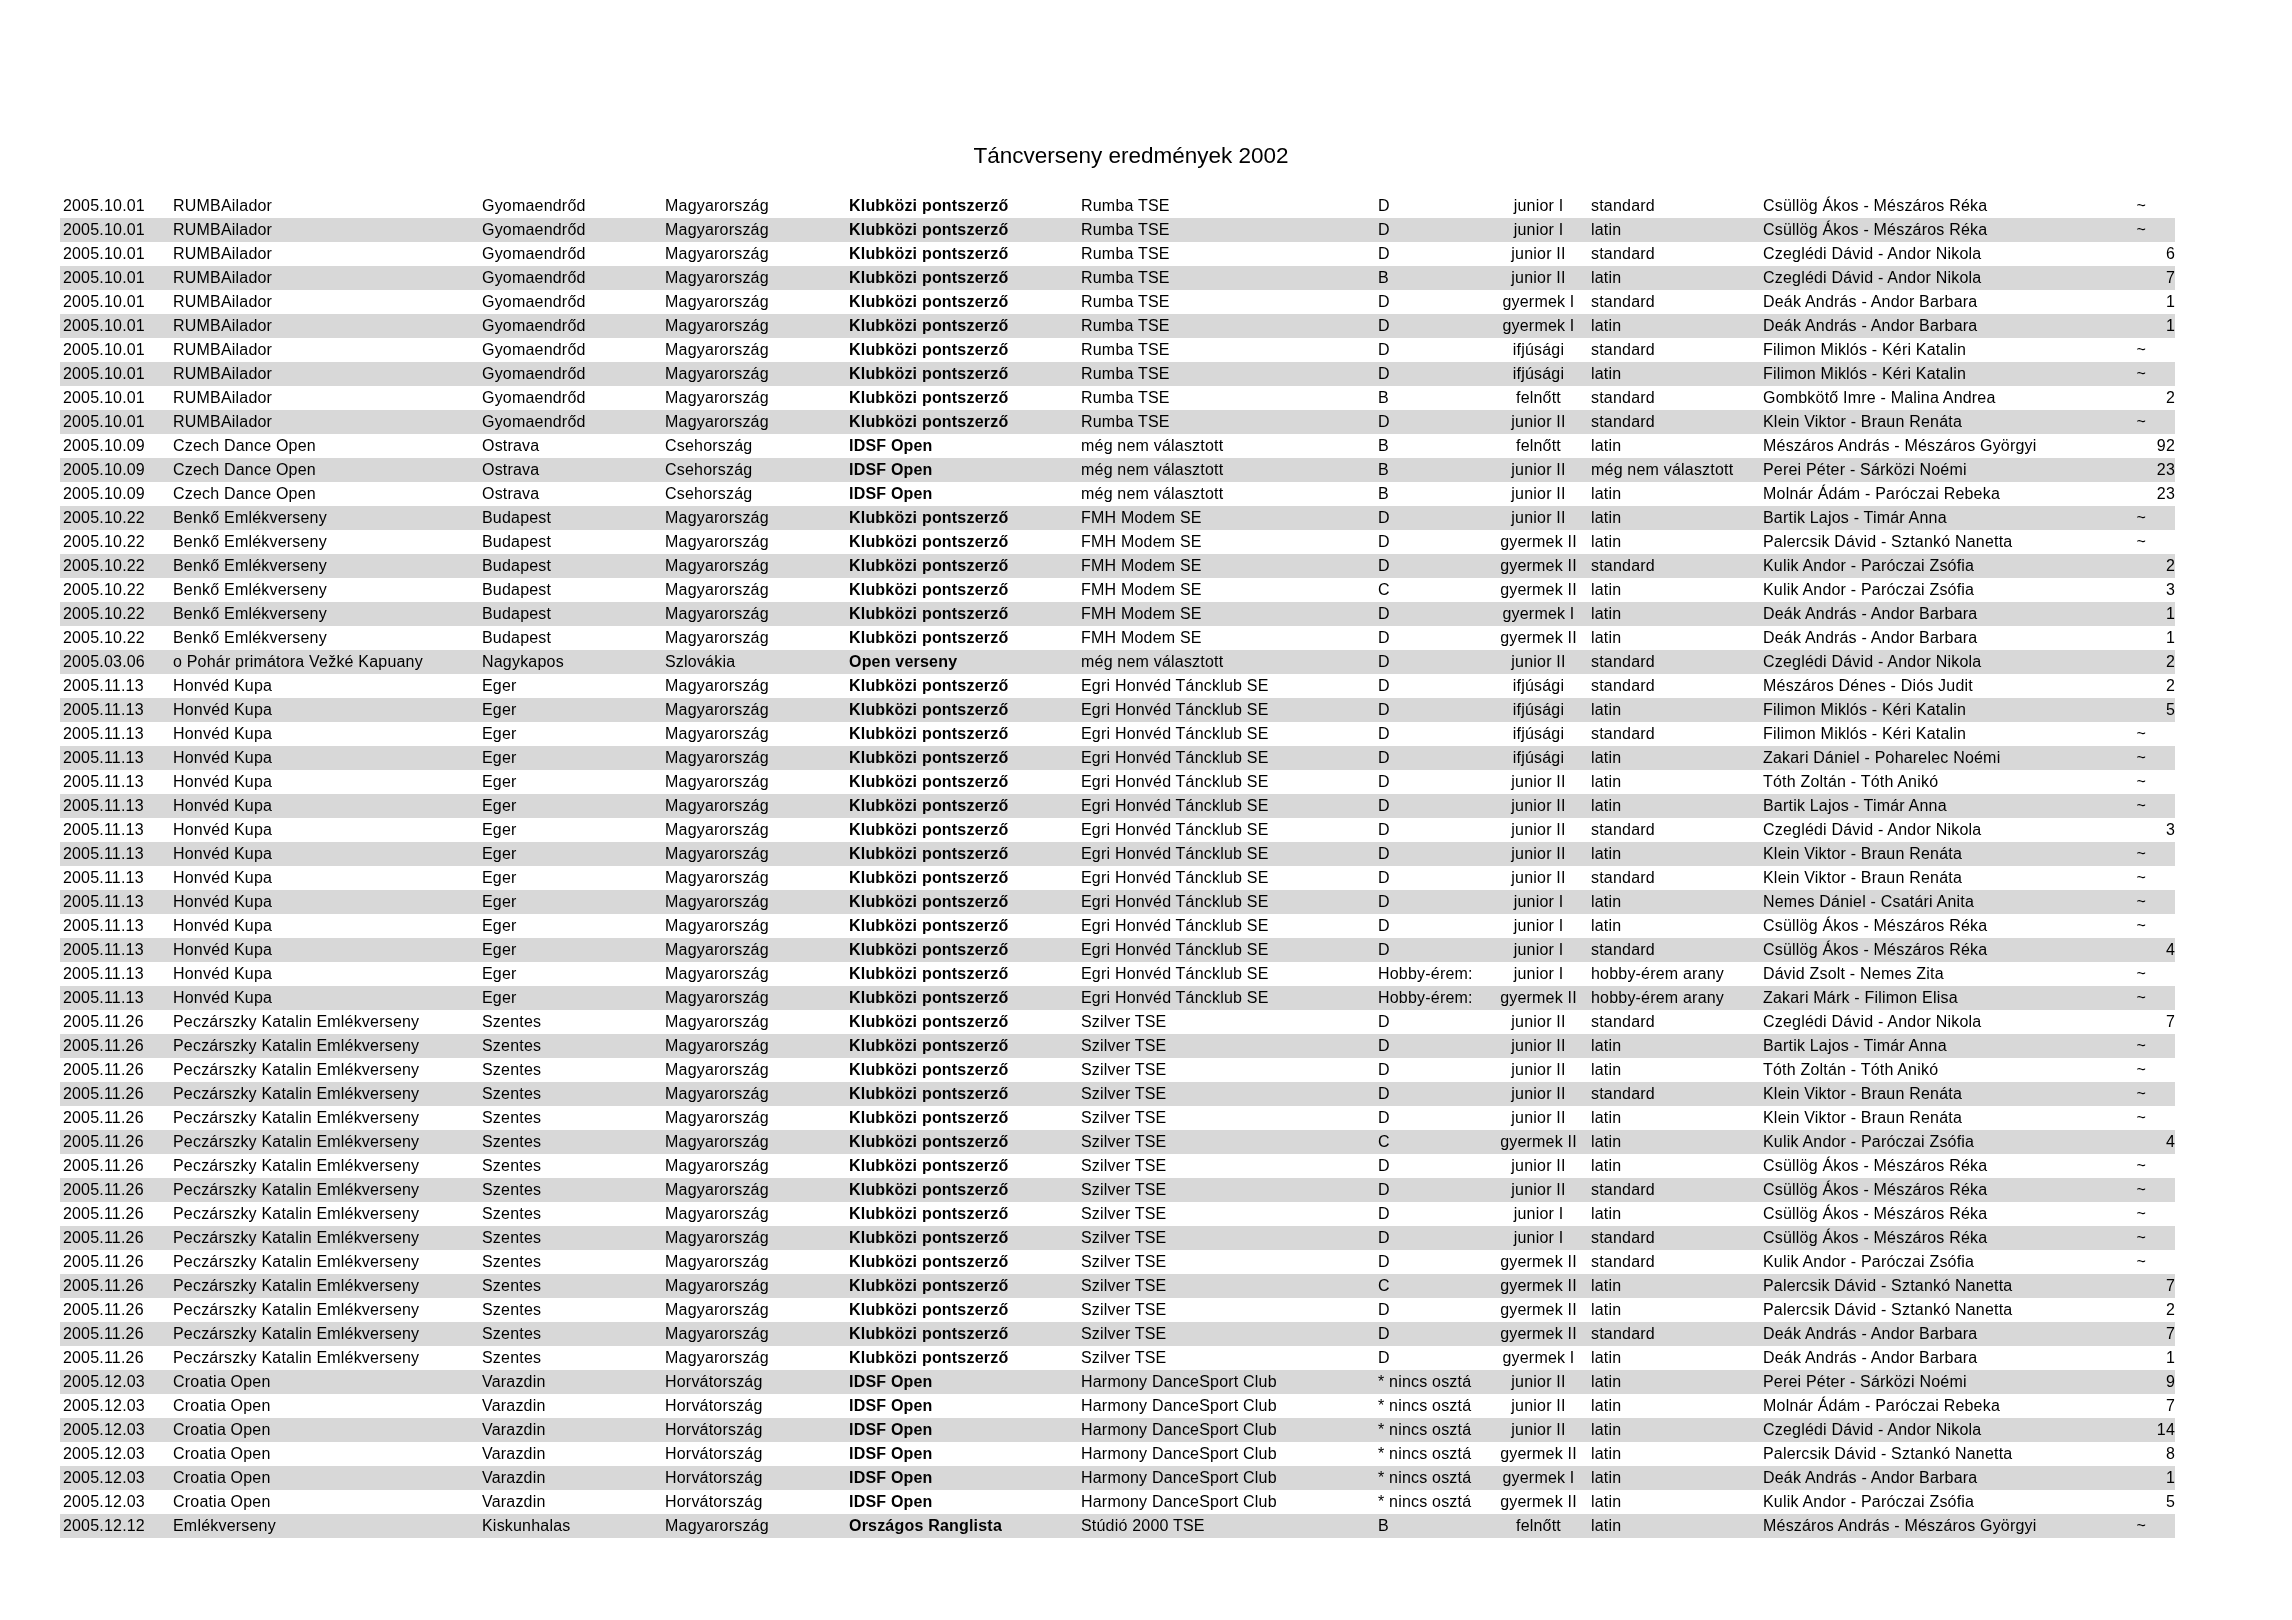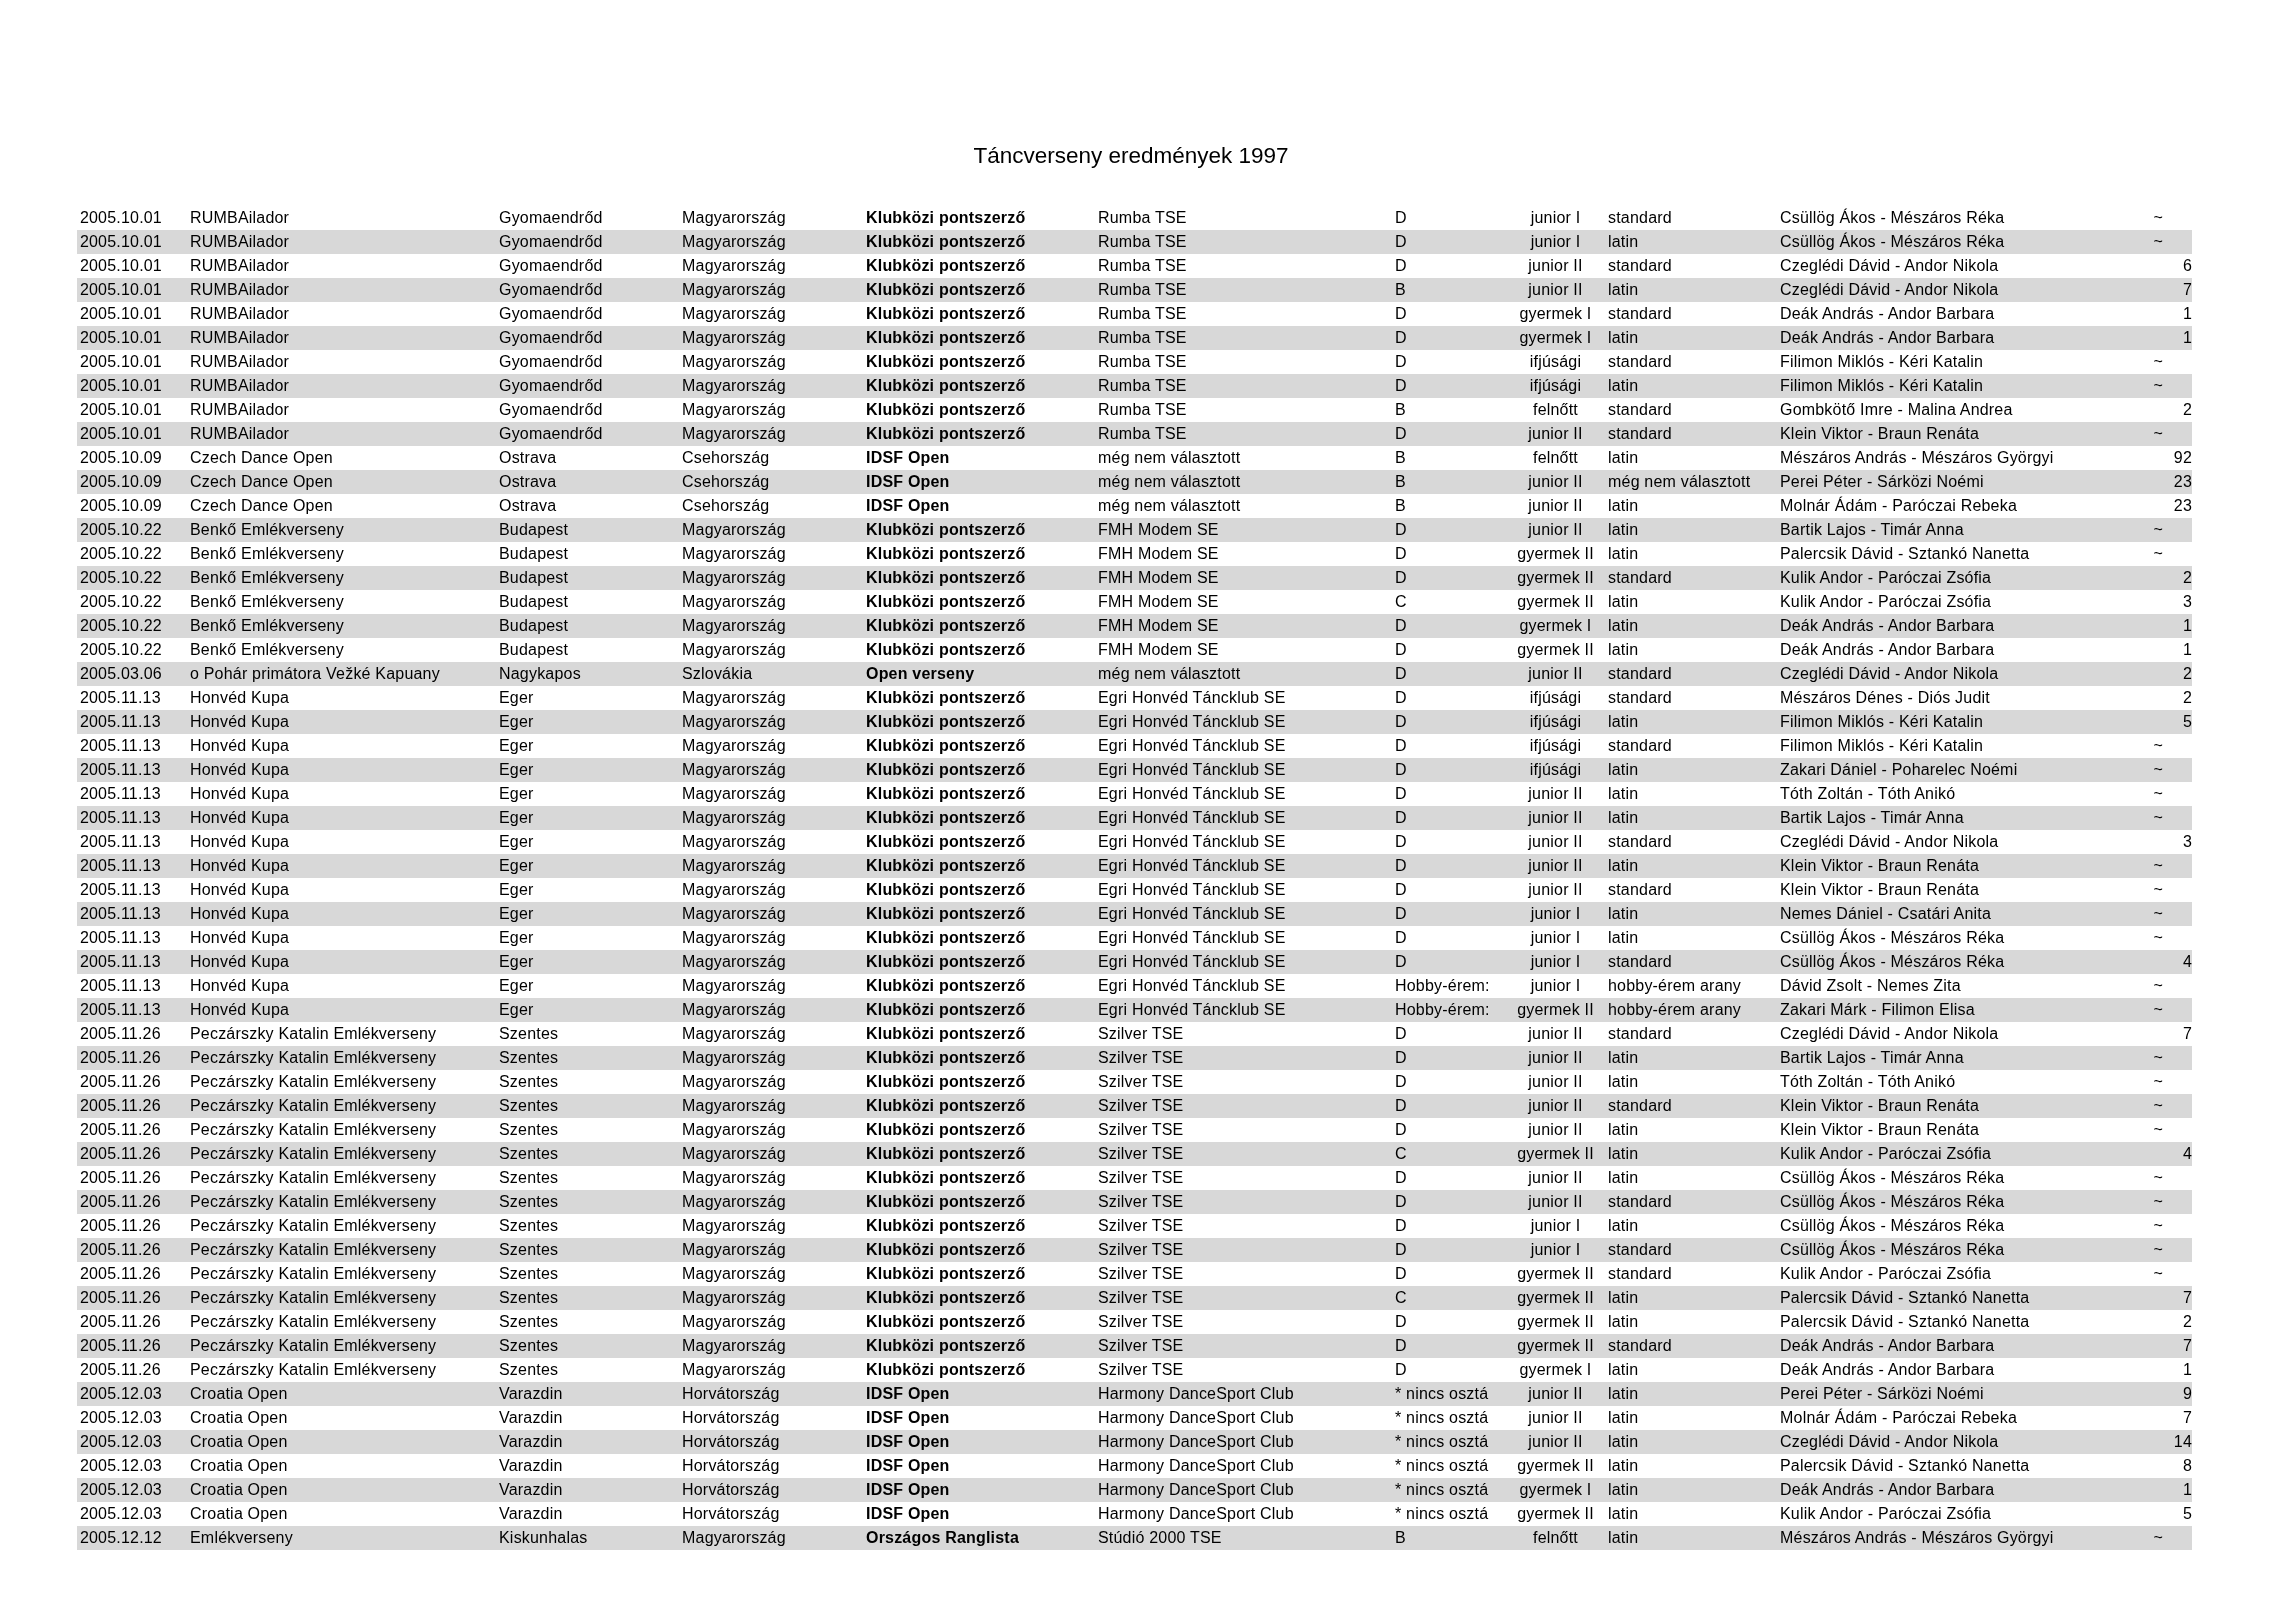--- a/index.html
+++ b/index.html
@@ -14,21 +14,21 @@
   .page-title {
     position:absolute;
     top:143px; left:74px; width:2114px;
     text-align:center;
     font-size:22.5px;
     color:#000;
     white-space:nowrap;
   }
   .results-table {
     position:absolute;
-    top:194px; left:77px;margin-top:12px;
+    top:194px; left:60px;
   }
   .row {
     display:flex;
     height:24px;
     line-height:24px;
     font-size:16px;
     letter-spacing:0.2px;
     white-space:nowrap;
   }
   .row:nth-child(even) { background:var(--stripe, #d8d8d8); }
@@ -42,21 +42,21 @@
   .c6  { width:108px; }
   .c7  { width:105px;text-align:center; }
   .c8  { width:172px; }
   .c9  { width:351px; }
   .c10 { width:61px; text-align:right; }
   .c10.tilde { padding-right:29px; }
 </style>
 </head>
 <body style="background: rgb(255, 255, 255); color: rgb(0, 0, 0);">
 
-<div class="page-title">Táncverseny eredmények 1997</div>
+<div class="page-title">Táncverseny eredmények 2002</div>
 
 <div class="results-table">
     <div class="row">
       <span class="cell c0">2005.10.01</span>
       <span class="cell c1">RUMBAilador</span>
       <span class="cell c2">Gyomaendrőd</span>
       <span class="cell c3">Magyarország</span>
       <span class="cell c4">Klubközi pontszerző</span>
       <span class="cell c5">Rumba TSE</span>
       <span class="cell c6">D</span>

